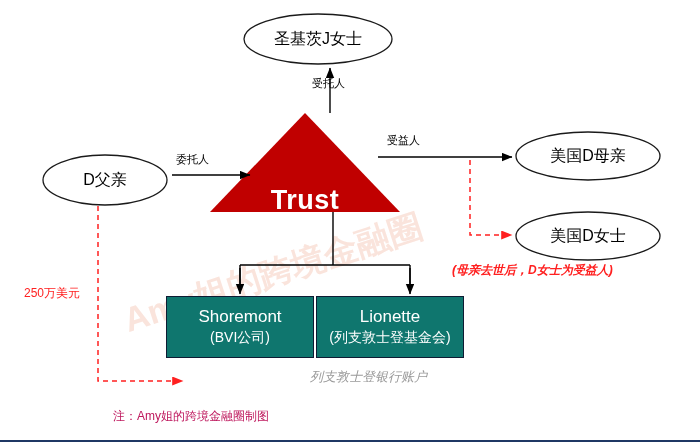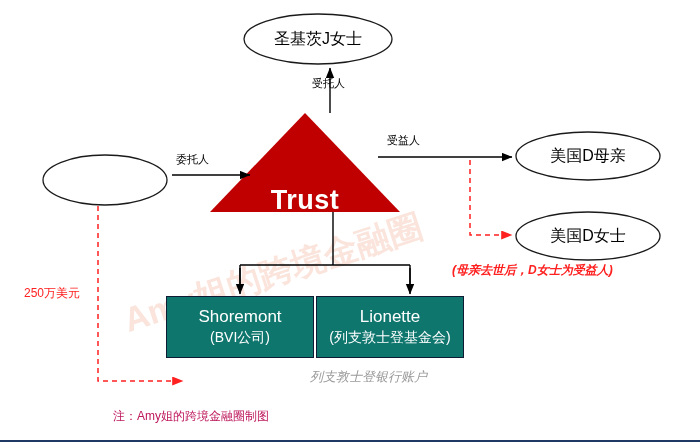--- a/index.html
+++ b/index.html
@@ -152,20 +152,21 @@
     <line x1="240" y1="268" x2="240" y2="294" stroke="#000000" stroke-width="1.4" marker-end="url(#arrow-black)"></line>
     <line x1="410" y1="268" x2="410" y2="294" stroke="#000000" stroke-width="1.4" marker-end="url(#arrow-black)"></line>
 
     <path d="M98,206 L98,381 L183,381" stroke="#ff2020" stroke-width="1.5" fill="none" stroke-dasharray="5,4" marker-end="url(#arrow-red)"></path>
 
     <path d="M470,160 L470,235 L512,235" stroke="#ff2020" stroke-width="1.5" fill="none" stroke-dasharray="5,4" marker-end="url(#arrow-red)"></path>
   </svg>
 
   <div class="node-text ellipse-label" style="left:244px; top:24px; width:148px; height:30px;">圣基茨J女士</div>
 
+  <div class="node-text ellipse-label" style="left:43px; top:165px; width:124px; height:30px;">D父亲</div>
 
   <div class="node-text trust-label" style="left:245px; top:158px; width:120px; height:34px;">Trust</div>
 
   <div class="node-text ellipse-label" style="left:516px; top:141px; width:144px; height:30px;">美国D母亲</div>
 
   <div class="node-text ellipse-label" style="left:516px; top:221px; width:144px; height:30px;">美国D女士</div>
 
   <div class="box" style="left:166px; top:296px; width:148px; height:62px;">
     <div class="box-title">Shoremont</div>
     <div class="box-sub">(BVI公司)</div>

